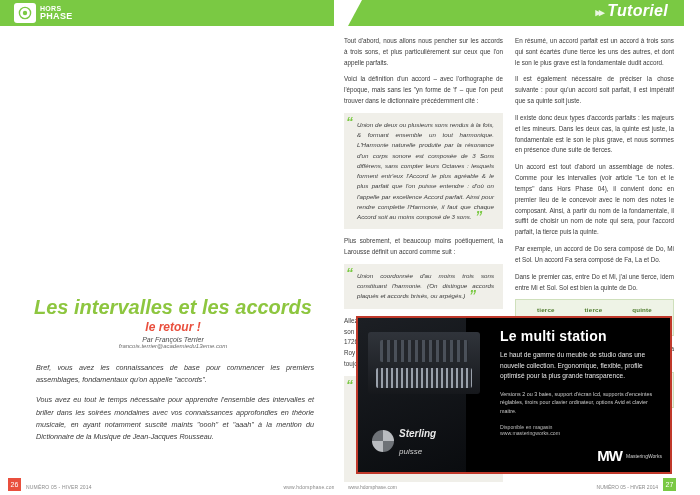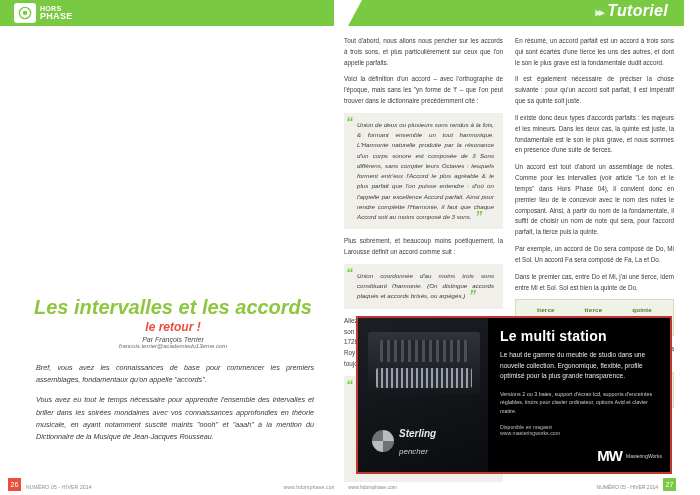--- a/index.html
+++ b/index.html
@@ -254,21 +254,21 @@
   .scale-row.notes span { letter-spacing: .5px; }
   
   .ad {
     position: absolute; left: 22px; top: 316px;
     width: 316px; height: 158px;
     background: #000;
     border: 2px solid #c0392b;
     overflow: hidden;
   }
   .ad-left {
-    position: absolute; left: 0; top: 0; width: 130px; height: 154px;
+    position: absolute; left: 0; top: 0; width: 108px; height: 154px;
     background: linear-gradient(160deg, #1c1f24, #0a0c0f);
   }
   .ad-studio {
     position: absolute; left: 10px; top: 14px; width: 112px; height: 62px;
     background: linear-gradient(#30343b, #16181c);
     border-radius: 3px;
   }
   .ad-studio:before {
     content:"";
     position:absolute; left: 12px; top: 8px; width: 88px; height: 22px;
@@ -467,21 +467,21 @@
       </div>
     </div>
 
     <div class="ad">
       <div class="ad-left">
         <div class="ad-studio"></div>
         <div class="ad-sterling">
           <span class="disc"></span>
           <span class="txt">
             <span class="t1">Sterling</span><br>
-            <span class="t2">pencher</span>
+            <span class="t2">puisse</span>
           </span>
         </div>
       </div>
       <div class="ad-right">
         <div class="ad-title">Le multi station</div>
         <div class="ad-sub">Le haut de gamme du meuble de studio dans une nouvelle collection. Ergonomique, flexible, profile optimisé pour la plus grande transparence.</div>
         <div class="ad-body">Versions 2 ou 3 baies, support d'écran lcd, supports d'enceintes réglables, tiroirs pour clavier ordinateur, options Avid et clavier maitre.</div>
         <div class="ad-avail">
           <span>Disponible en magasin</span><br>
           <span class="ad-url">www.masteringworks.com</span>

